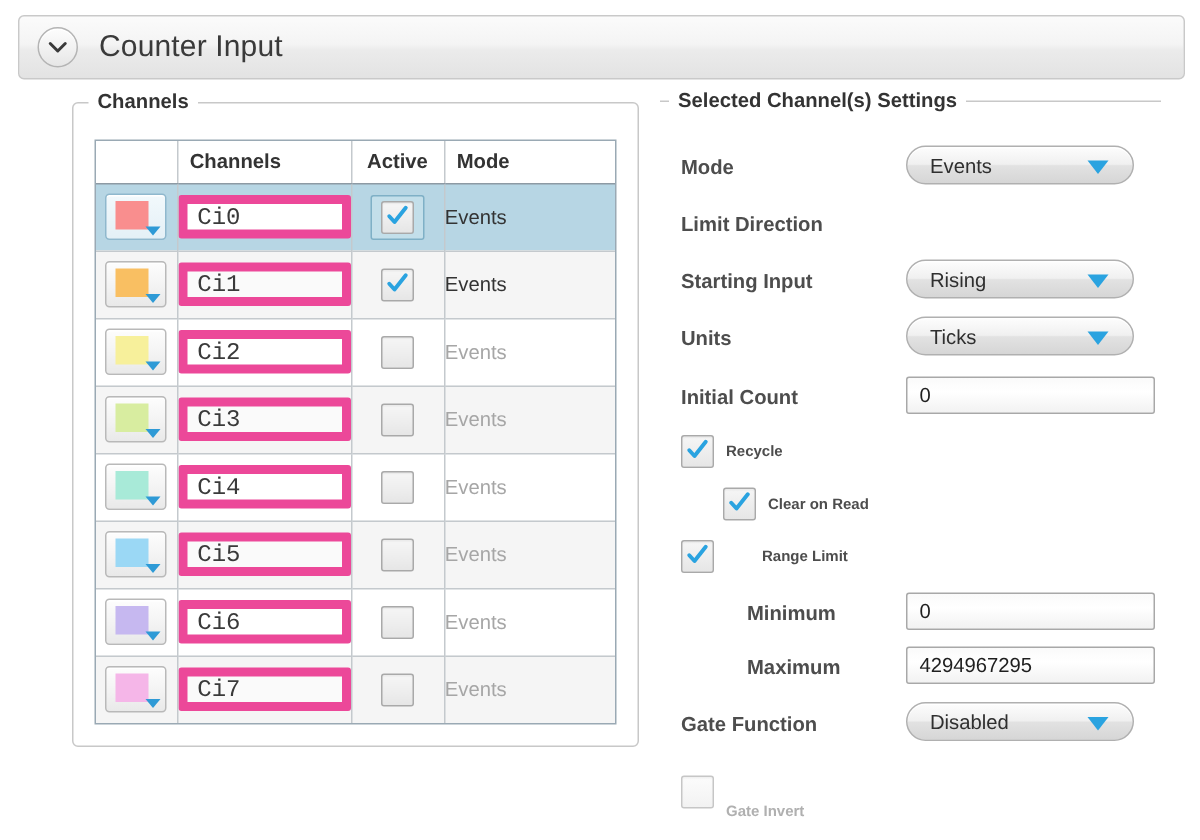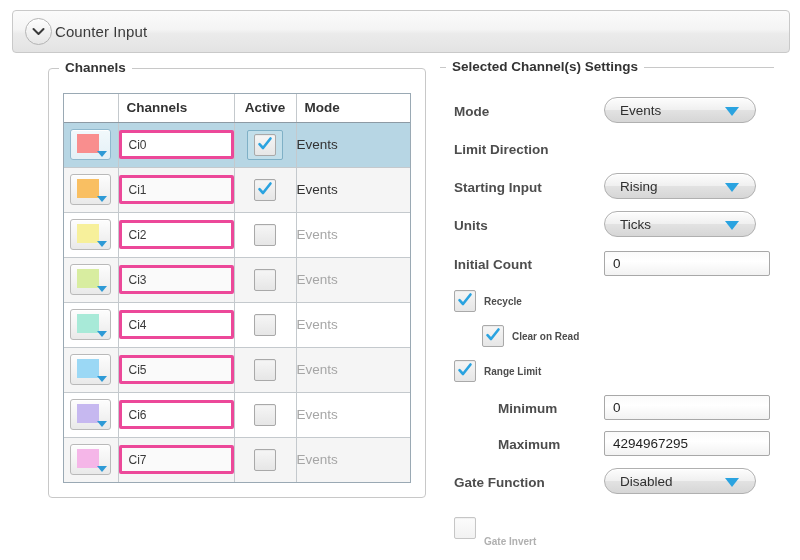--- a/index.html
+++ b/index.html
@@ -47,22 +47,22 @@
     border: 1px solid #b4b4b4;
     background: linear-gradient(to bottom, #fdfdfd 0%, #f2f2f2 50%, #e6e6e6 100%);
     display: flex;
     align-items: center;
     justify-content: center;
     flex: none;
     box-shadow: inset 0 1px 0 rgba(255,255,255,.9);
   }
   .collapse-btn svg { display: block; }
   .header-title {
-    margin-left: 3px;
-    font-size: 15px;
+    margin-left: 14px;
+    font-size: 20px;
     color: #3a3a3a;
     letter-spacing: .1px;
     white-space: nowrap;
   }
 
   
   .groupbox {
     position: absolute;
     border: 1px solid #c8c8c8;
     border-radius: 4px;
@@ -177,25 +177,25 @@
     border-right: 5px solid transparent;
     border-top: 6px solid #2e9ad6;
   }
 
   
   .name-input {
     display: block;
     width: 100%;
     height: 29px;
     line-height: 27px;
-    border: 3px solid #ec4899;
+    border: 6px solid #ec4899;
     border-radius: 2px;
     background: #ffffff;
-    font-family: Liberation Sans, sans-serif;
-    font-size: 12px;
+    font-family: Liberation Mono, monospace;
+    font-size: 16px;
     color: #3a3a3a;
     padding: 0 0 0 7px;
     box-sizing: border-box;
     outline: none;
   }
   tr.row-odd .name-input { background: #fafafa; }
 
   
   .cb {
     position: relative;
@@ -457,21 +457,21 @@
       <span class="cb">
         <span>
           <svg width="18" height="18" viewBox="0 0 18 18">
             <path d="M3.5 9.2 L7 13 L14.5 3.5" fill="none" stroke="#2aa3e0" stroke-width="2.6" stroke-linecap="round" stroke-linejoin="round"></path>
           </svg>
         </span>
       </span>
       <span class="lbl">Clear on Read</span>
     </div>
 
-    <div class="set-check" style="top:292px;">
+    <div class="set-check" style="top:292px;gap:24px;">
       <span class="cb">
         <span>
           <svg width="18" height="18" viewBox="0 0 18 18">
             <path d="M3.5 9.2 L7 13 L14.5 3.5" fill="none" stroke="#2aa3e0" stroke-width="2.6" stroke-linecap="round" stroke-linejoin="round"></path>
           </svg>
         </span>
       </span>
       <span class="lbl">Range Limit</span>
     </div>
 

